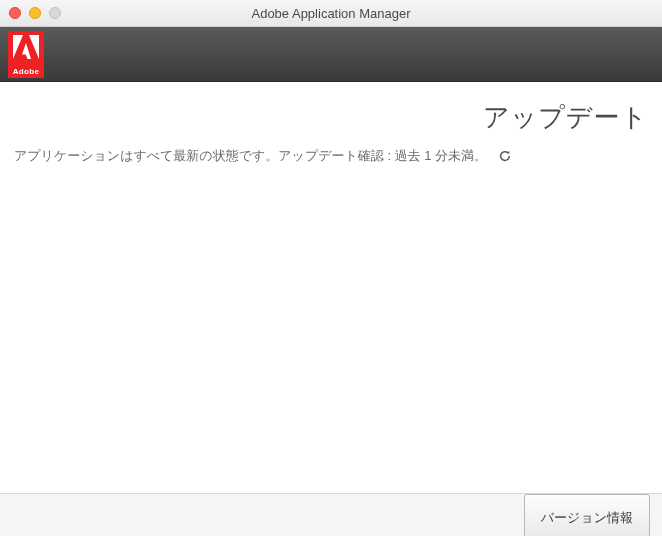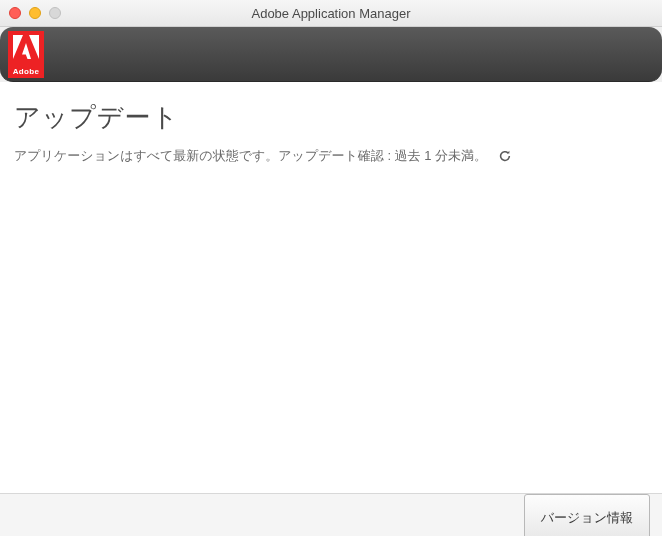--- a/index.html
+++ b/index.html
@@ -43,21 +43,20 @@
       font-size: 13px;
       color: #4a4a4a;
     }
     .header-bar {
       height: 55px;
       background: linear-gradient(to bottom, #5a5a5a, #3a3a3a);
       border-bottom: 1px solid #2a2a2a;
       display: flex;
       align-items: center;
       padding-left: 8px;
-      border-radius: 13px;
     }
     .adobe-logo {
       width: 36px;
       height: 47px;
       background: #ed2224;
       display: flex;
       flex-direction: column;
       align-items: center;
       justify-content: space-between;
       padding-top: 4px;
@@ -75,20 +74,21 @@
     .adobe-text {
       color: #fff;
       font-size: 8px;
       font-weight: bold;
       letter-spacing: 0.3px;
     }
     .content {
       padding: 18px 14px 0 14px;
       height: 411px;
       background: #fff;
+      text-align: right;
     }
     .page-title {
       font-size: 26px;
       font-weight: 300;
       color: #4a4a4a;
       margin-bottom: 12px;
       letter-spacing: 1px;
     }
     .status-line {
       font-size: 13px;

